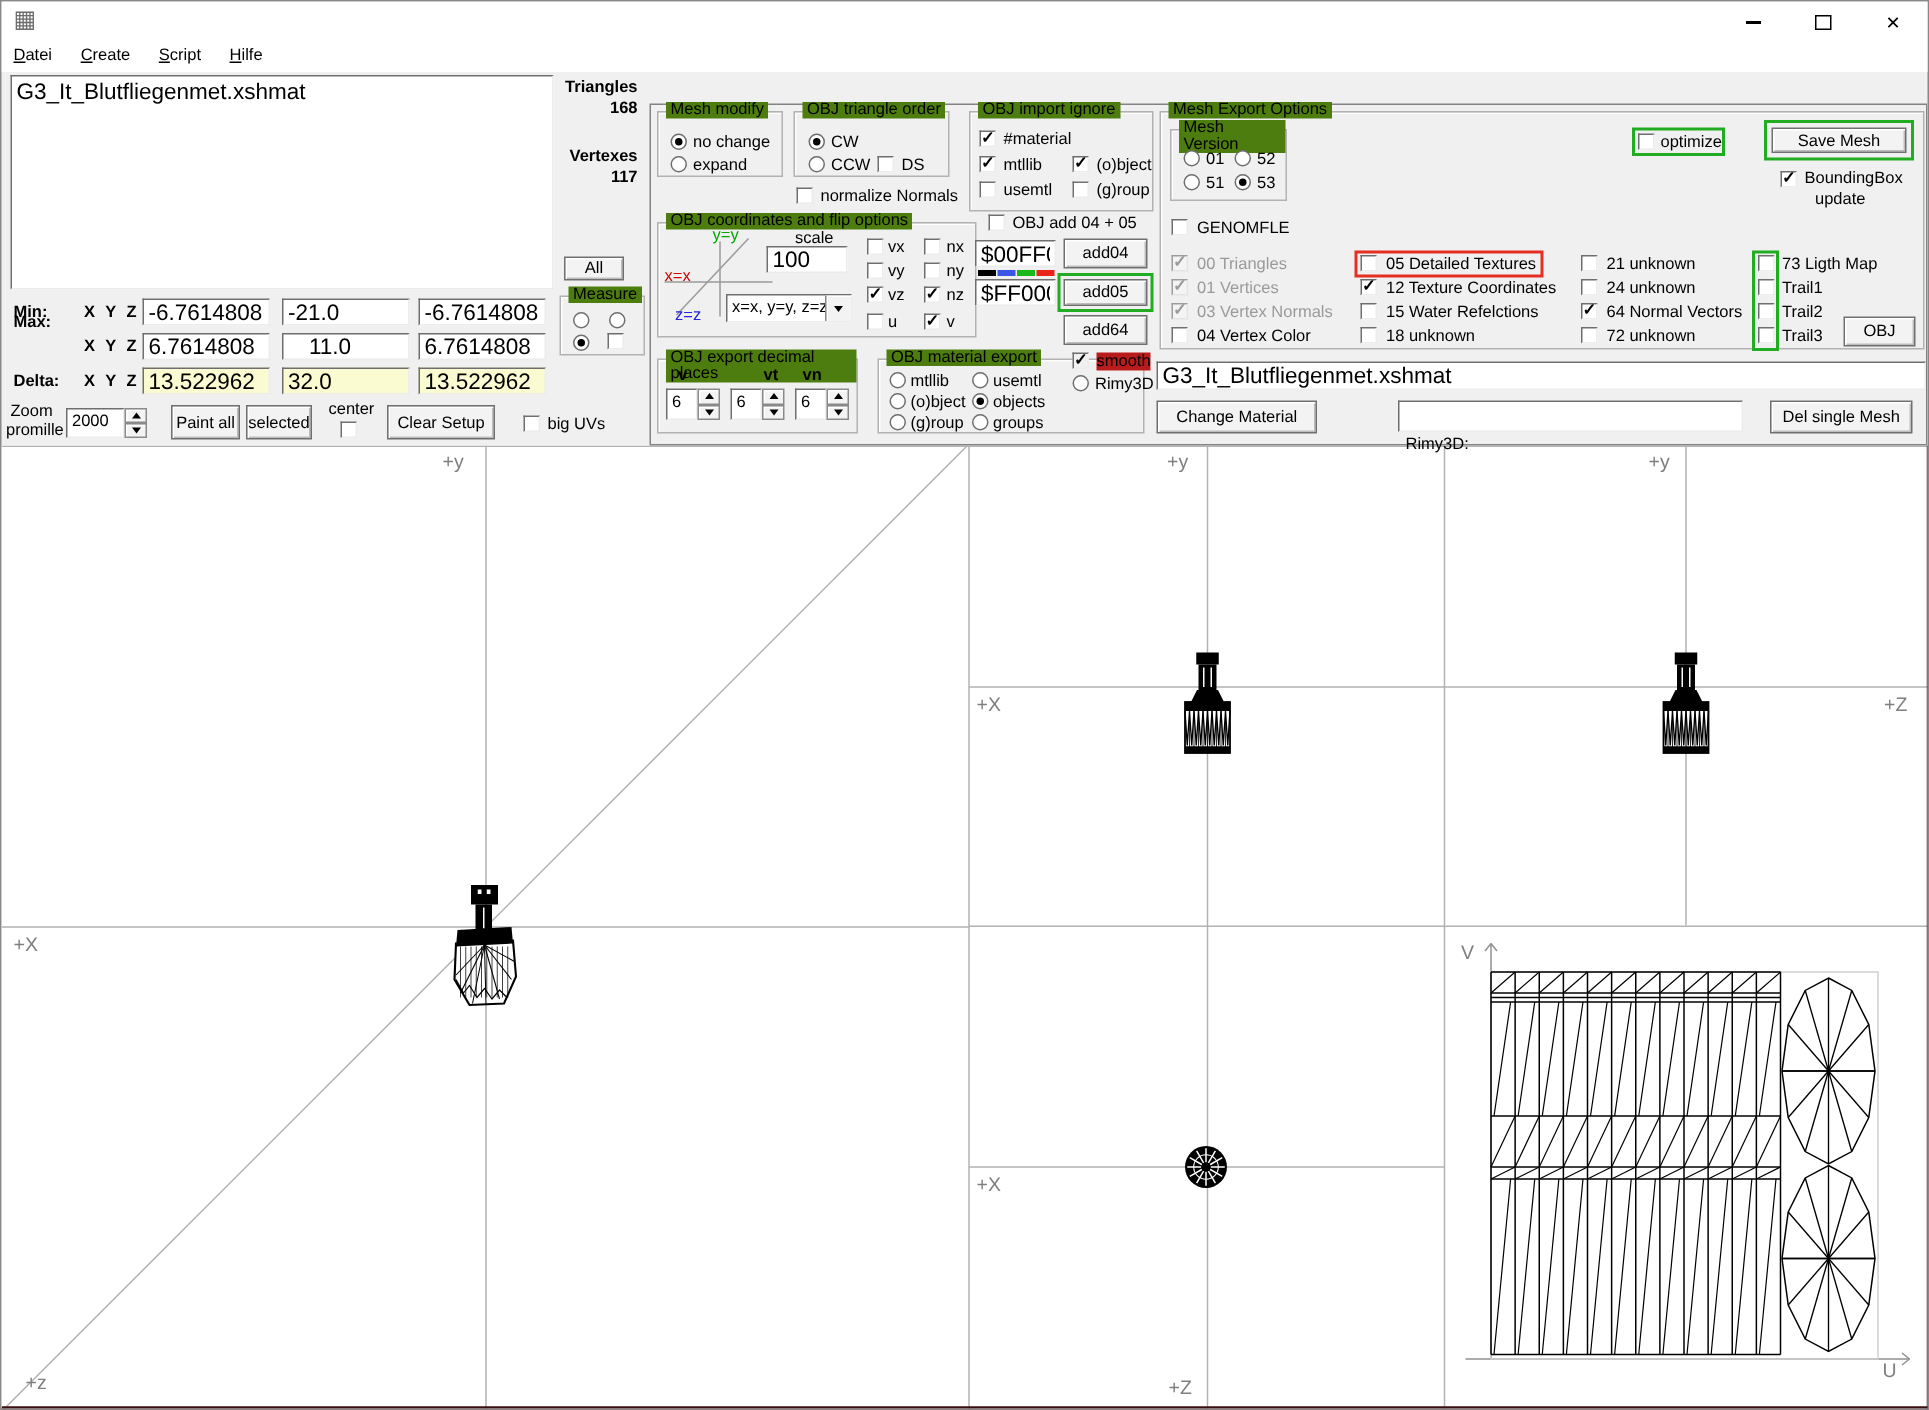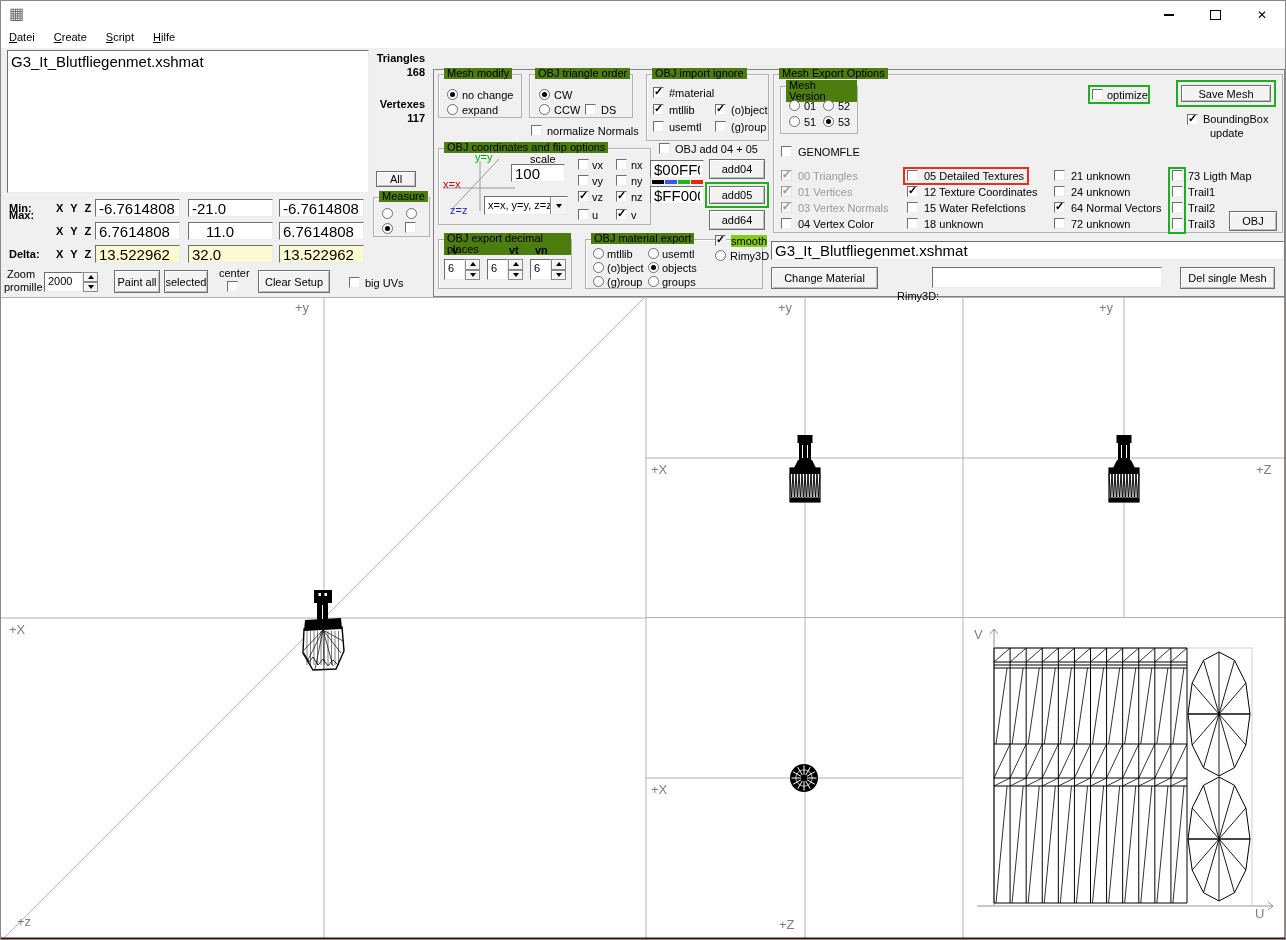--- a/index.html
+++ b/index.html
@@ -339,27 +339,27 @@
     <span class="rad" style="left:7px;top:22px;"></span>
     <span class="lbl" style="left:21px;top:22px;">(o)bject</span>
     <span class="rad sel" style="left:62px;top:22px;"></span>
     <span class="lbl" style="left:76px;top:22px;">objects</span>
     <span class="rad" style="left:7px;top:36px;"></span>
     <span class="lbl" style="left:21px;top:36px;">(g)roup</span>
     <span class="rad" style="left:62px;top:36px;"></span>
     <span class="lbl" style="left:76px;top:36px;">groups</span>
   </div>
   <span class="cbx checked" style="left:714px;top:234px;z-index:3;background:#f0f0f0;"></span>
-  <span class="lbl" style="left:730px;top:234px;z-index:3;background:#84cc16;">smooth</span>
+  <span class="lbl" style="left:730px;top:234px;z-index:3;background:#b91c1c;">smooth</span>
   <span class="rad" style="left:714px;top:249px;z-index:3;"></span>
   <span class="lbl" style="left:729px;top:249px;z-index:3;">Rimy3D</span>
 
   <input class="field" style="left: 770px; top: 240px; width: 513px; height: 19px; z-index: 2;" value="G3_It_Blutfliegenmet.xshmat">
   <div class="btn" style="left:770px;top:266px;width:107px;height:22px;z-index:2;">Change Material</div>
-  <span class="lbl" style="left:896px;top:270px;z-index:2;margin-top:19px;">Rimy3D:</span>
+  <span class="lbl" style="left:936px;top:270px;z-index:2;margin-top:19px;">Rimy3D:</span>
   <input class="field" style="left: 931px; top: 266px; width: 230px; height: 21px; z-index: 2;" value="">
   <div class="btn" style="left:1179px;top:266px;width:95px;height:22px;z-index:2;">Del single Mesh</div>
 
   <div class="abs" style="left:0;top:296px;width:1286px;height:644px;background:#fff;">
     <svg id="vp" width="1286" height="644">
         <line x1="0" y1="0.5" x2="1286" y2="0.5" stroke="#b2b2b2" stroke-width="1"></line>
         <line x1="323" y1="0" x2="323" y2="644" stroke="#b2b2b2" stroke-width="1"></line>
         <line x1="0" y1="321" x2="645" y2="321" stroke="#b2b2b2" stroke-width="1"></line>
         <line x1="0" y1="644" x2="644" y2="0" stroke="#b2b2b2" stroke-width="1"></line>
         <line x1="645" y1="0" x2="645" y2="644" stroke="#b2b2b2" stroke-width="1"></line>

